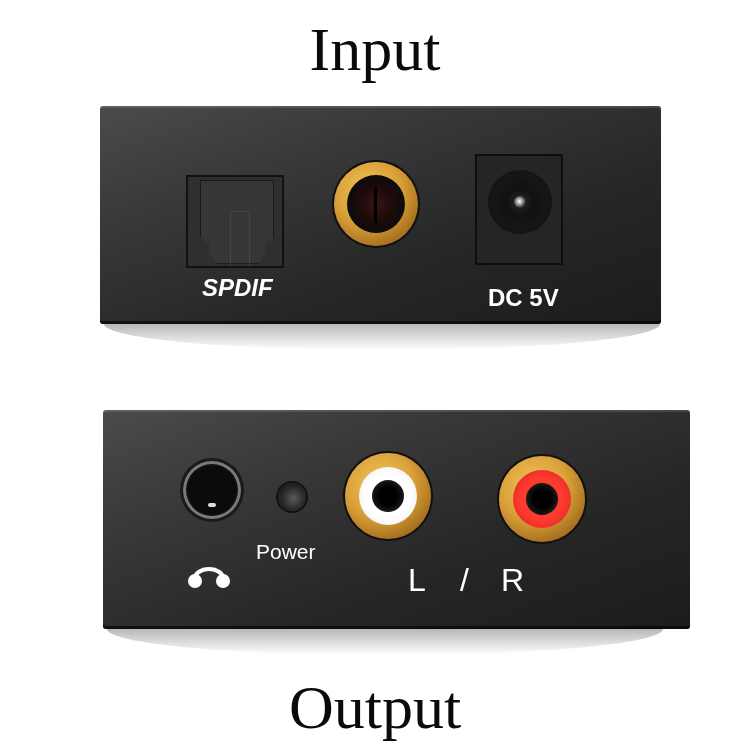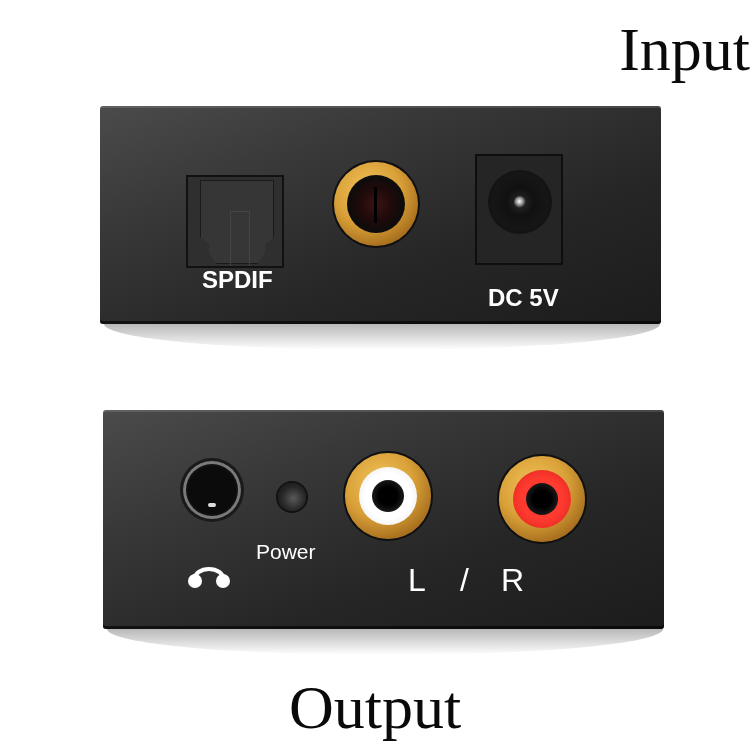--- a/index.html
+++ b/index.html
@@ -2,30 +2,30 @@
 <html><head>
 <meta charset="utf-8">
 <style>
   html, body { margin: 0; padding: 0; background: #ffffff; }
   body { width: 750px; height: 750px; position: relative; overflow: hidden; }
   .title {
     position: absolute; left: 0; width: 750px; text-align: center;
     font-family: "Liberation Serif", "DejaVu Serif", serif;
     color: #0a0a0a; font-size: 62px; line-height: 1;
   }
-  .title.input { top: 18px; text-align: right; }
+  .title.input { top: 18px; }
   .title.output { top: 676px; }
 
   .panel {
     position: absolute; border-radius: 3px;
     background: linear-gradient(160deg, #4b4b4b 0%, #383838 30%, #262626 65%, #1c1c1c 100%);
     box-shadow: inset 0 2px 0 rgba(255,255,255,0.12), inset 0 -3px 0 rgba(0,0,0,0.6);
   }
   .panel.in { left: 100px; top: 106px; width: 561px; height: 218px; }
-  .panel.out { left: 103px; top: 410px; width: 561px; height: 219px; }
+  .panel.out { left: 103px; top: 410px; width: 561px; height: 219px; padding-left: 26px; }
   .reflect {
     position: absolute; height: 26px;
     background: linear-gradient(180deg, rgba(0,0,0,0.28), rgba(0,0,0,0));
     border-radius: 0 0 50% 50% / 0 0 100% 100%;
   }
   .reflect.in { left: 104px; top: 324px; width: 556px; }
   .reflect.out { left: 107px; top: 629px; width: 556px; }
 
   .label {
     position: absolute; color: #ffffff;
@@ -118,21 +118,21 @@
     <div class="slot"></div>
   </div>
   <div class="ring gold coax">
     <div class="inner"></div>
   </div>
   <div class="dc">
     <div class="hole">
       <div class="pin"></div>
     </div>
   </div>
-  <div class="label bold" style="left:102px; top:160px;">SPDIF</div>
+  <div class="label bold" style="left:102px; top:168px;font-style:italic;">SPDIF</div>
   <div class="label bold" style="left:388px; top:178px;">DC 5V</div>
 </div>
 <div class="reflect in"></div>
 
 <div class="panel out">
   <div class="hp">
     <div class="glint"></div>
   </div>
   <div class="led"></div>
   <div class="ring gold rca-l">

